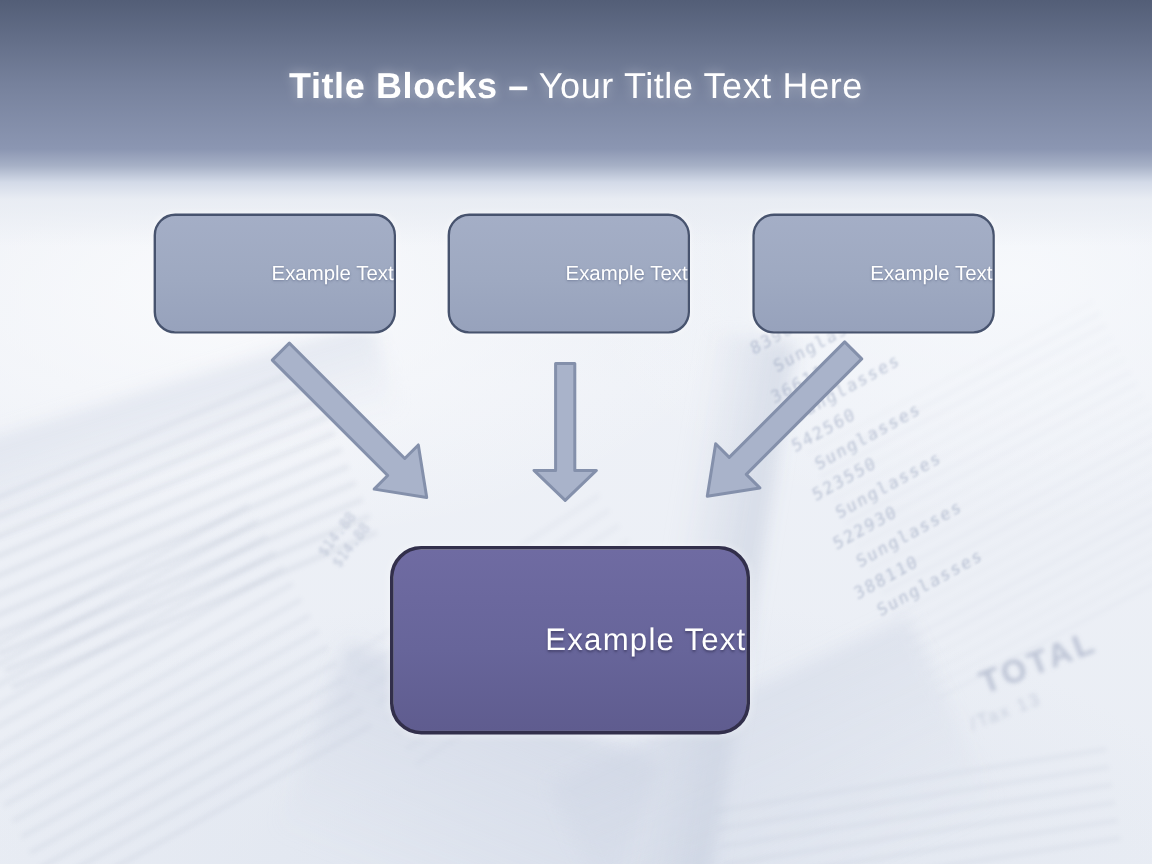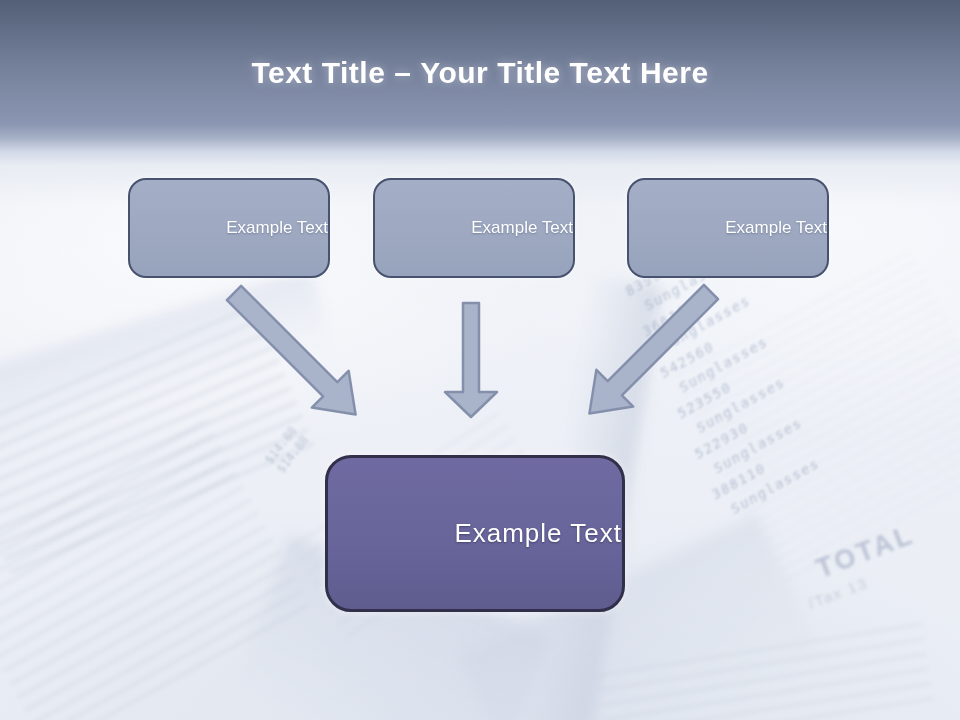--- a/index.html
+++ b/index.html
@@ -68,21 +68,21 @@
       #d3dae8 152px,
       rgba(232,236,243,.95) 166px,
       rgba(232,236,243,0) 205px);
   }
   .title{
     position:absolute;top:56px;left:0;width:960px;z-index:4;
     text-align:center;color:#fff;font-size:30px;letter-spacing:.5px;
     text-shadow:0 0 10px rgba(255,255,255,.4);
   }
   .title .bold{font-weight:bold;}
-  .title .light{font-weight:bold;}
+  .title .light{font-weight:normal;}
   
   .block{
     position:absolute;z-index:3;display:flex;align-items:center;justify-content:flex-end;
     color:#fff;text-align:center;box-sizing:border-box;
   }
   .top-block{
     top:178px;width:202px;height:100px;border-radius:18px;
     border:2.5px solid var(--top-block-border,#47536e);
     background:linear-gradient(180deg,#a4aec6,var(--top-block-fill,#9ea9c1) 55%,#97a2bc);
     font-size:17px;text-shadow:0 1px 2px rgba(60,72,104,.45);
@@ -139,21 +139,21 @@
       <span>$14.88</span>
     </div>
 
     <div class="total">TOTAL</div>
     <div class="total-sub">/Tax 13</div>
   </div>
 
   <div class="header"></div>
 
   <div class="title">
-    <span class="bold">Text Title</span>
+    <span class="bold">Title Blocks</span>
     <span class="bold">–</span>
     <span class="light"> <span>Your Title Text Here</span></span>
   </div>
 
   <svg class="arrows" width="960" height="720" viewBox="0 0 960 720">
     <polygon points="226.9,300.1 241.1,285.9 337.3,382.1 348.6,370.8 355.6,414.6 311.8,407.6 323.1,396.3"></polygon>
     <polygon points="463,303 479,303 479,392 497,392 471,417 445,392 463,392"></polygon>
     <polygon points="703.9,284.9 718.1,299.1 621.9,395.3 633.2,406.6 589.4,413.6 596.4,369.8 607.7,381.1"></polygon>
   </svg>
 

